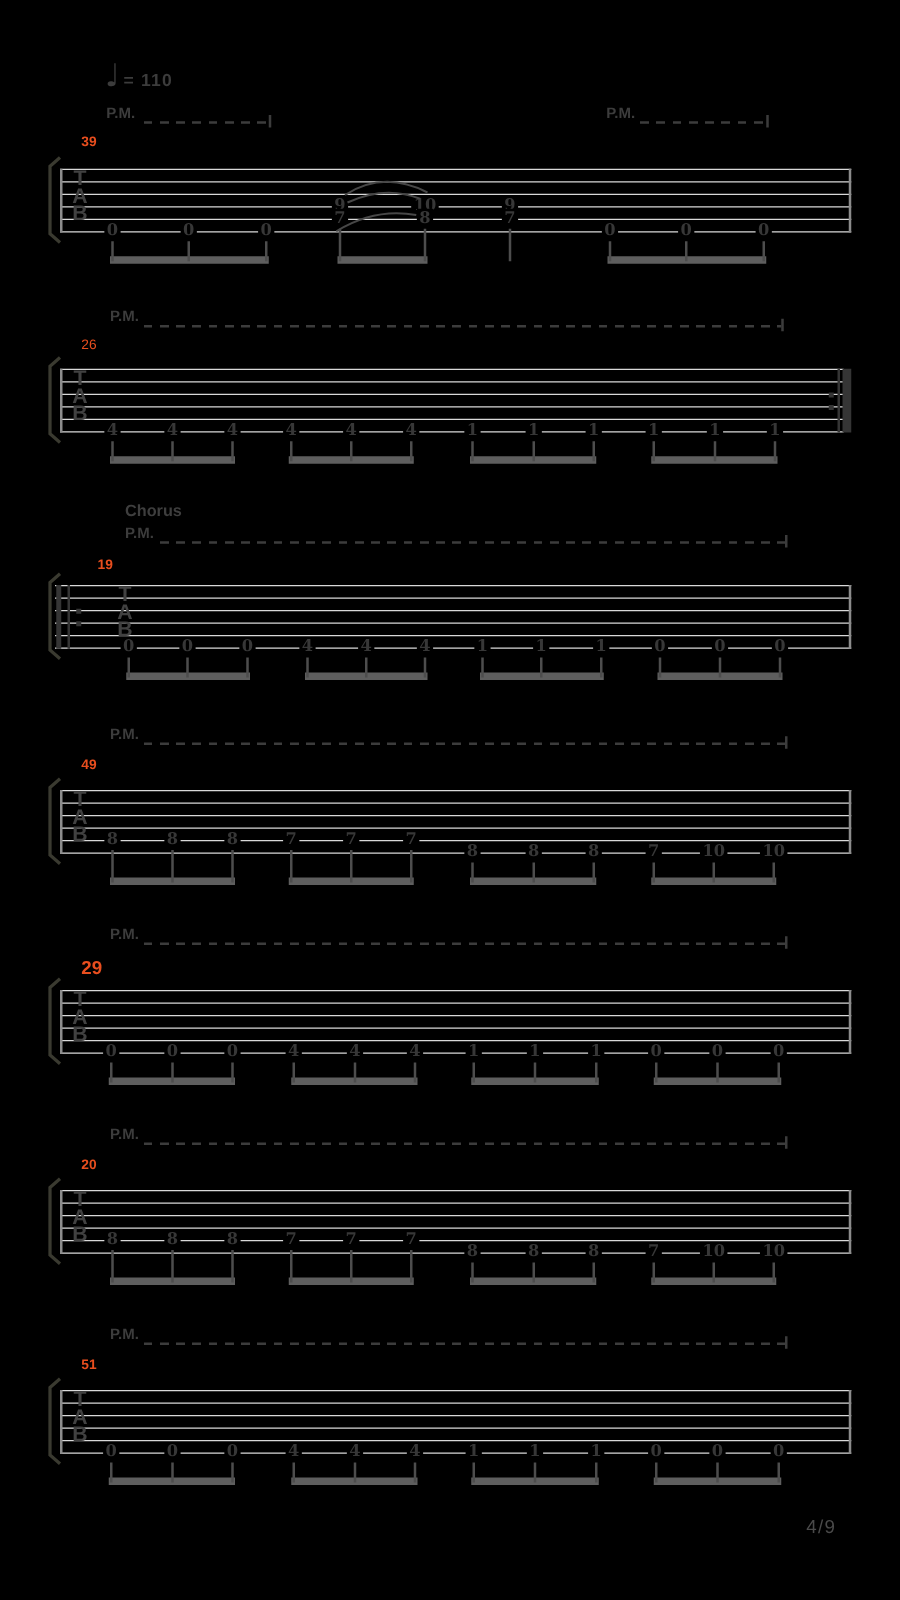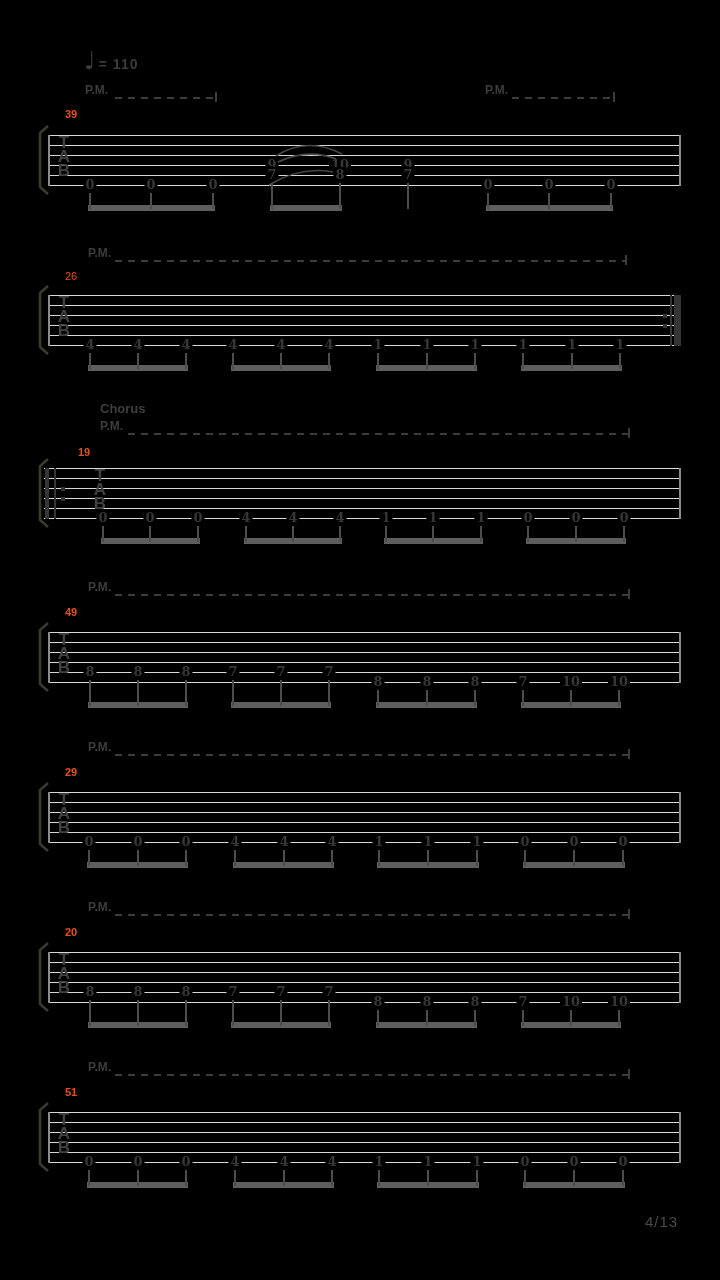--- a/index.html
+++ b/index.html
@@ -243,21 +243,21 @@
         <svg width="18" height="72" style="position: absolute; left: 33px; top: -11px; overflow: visible;">
           <path d="M15 2 L7 9 L7 63 L15 70" fill="none" stroke="#3a3a30" stroke-width="2.6"></path>
         </svg>
         <div style="position: absolute; left: 48px; top: 0px; width: 2px; height: 51px; background: rgb(140, 140, 140);"></div>
         <div style="position: absolute; left: 679px; top: 0px; width: 2px; height: 51px; background: rgb(140, 140, 140);"></div>
         <div style="position: absolute; left: 54px; top: 0px; width: 20px; height: 50px; color: rgb(65, 65, 65); font-weight: bold; font-size: 17px; text-align: center; font-family: &quot;Liberation Sans&quot;, sans-serif;">
           <div style="position: absolute; left: 0px; top: -1px; width: 20px; line-height: 17px; text-align: center;">T</div>
           <div style="position: absolute; left: 0px; top: 13px; width: 20px; line-height: 17px; text-align: center;">A</div>
           <div style="position: absolute; left: 0px; top: 27px; width: 20px; line-height: 17px; text-align: center;">B</div>
         </div>
-        <div style="position: absolute; left: 65px; top: -26px; color: rgb(232, 78, 30); font-size: 11px; font-weight: bold;">29</div>
+        <div style="position: absolute; left: 65px; top: -26px; color: rgb(232, 78, 30); font-size: 15px; font-weight: bold;">29</div>
         <div style="position: absolute; left: 88px; top: -52px; color: rgb(60, 60, 60); font-size: 12px; font-weight: bold;">P.M.</div>
         <div style="position: absolute; left: 115px; top: -38px; width: 513px; height: 2px; background: repeating-linear-gradient(90deg, rgb(60, 60, 60) 0px, rgb(60, 60, 60) 7px, transparent 7px, transparent 13px);"></div>
         <div style="position: absolute; left: 628px; top: -43px; width: 2px; height: 10px; background: rgb(60, 60, 60);"></div>
         <div style="position: absolute; left: 87px; top: 70px; width: 101px; height: 6px; background: rgb(94, 94, 94);"></div>
         <div style="position: absolute; left: 88px; top: 57px; width: 2px; height: 17px; background: rgb(77, 77, 77);"></div>
         <div style="position: absolute; left: 89px; top: 42px; transform: translateX(-50%); background: rgb(0, 0, 0); color: rgb(55, 55, 55); font-family: &quot;DejaVu Serif&quot;, serif; font-weight: bold; font-size: 13px; line-height: 16px; padding: 0px 2px; white-space: nowrap;">0</div>
         <div style="position: absolute; left: 137px; top: 57px; width: 2px; height: 17px; background: rgb(77, 77, 77);"></div>
         <div style="position: absolute; left: 138px; top: 42px; transform: translateX(-50%); background: rgb(0, 0, 0); color: rgb(55, 55, 55); font-family: &quot;DejaVu Serif&quot;, serif; font-weight: bold; font-size: 13px; line-height: 16px; padding: 0px 2px; white-space: nowrap;">0</div>
         <div style="position: absolute; left: 185px; top: 57px; width: 2px; height: 17px; background: rgb(77, 77, 77);"></div>
         <div style="position: absolute; left: 186px; top: 42px; transform: translateX(-50%); background: rgb(0, 0, 0); color: rgb(55, 55, 55); font-family: &quot;DejaVu Serif&quot;, serif; font-weight: bold; font-size: 13px; line-height: 16px; padding: 0px 2px; white-space: nowrap;">0</div>
@@ -377,14 +377,14 @@
         <div style="position: absolute; left: 477px; top: 42px; transform: translateX(-50%); background: rgb(0, 0, 0); color: rgb(55, 55, 55); font-family: &quot;DejaVu Serif&quot;, serif; font-weight: bold; font-size: 13px; line-height: 16px; padding: 0px 2px; white-space: nowrap;">1</div>
         <div style="position: absolute; left: 523px; top: 70px; width: 102px; height: 6px; background: rgb(94, 94, 94);"></div>
         <div style="position: absolute; left: 524px; top: 57px; width: 2px; height: 17px; background: rgb(77, 77, 77);"></div>
         <div style="position: absolute; left: 525px; top: 42px; transform: translateX(-50%); background: rgb(0, 0, 0); color: rgb(55, 55, 55); font-family: &quot;DejaVu Serif&quot;, serif; font-weight: bold; font-size: 13px; line-height: 16px; padding: 0px 2px; white-space: nowrap;">0</div>
         <div style="position: absolute; left: 573px; top: 57px; width: 2px; height: 17px; background: rgb(77, 77, 77);"></div>
         <div style="position: absolute; left: 574px; top: 42px; transform: translateX(-50%); background: rgb(0, 0, 0); color: rgb(55, 55, 55); font-family: &quot;DejaVu Serif&quot;, serif; font-weight: bold; font-size: 13px; line-height: 16px; padding: 0px 2px; white-space: nowrap;">0</div>
         <div style="position: absolute; left: 622px; top: 57px; width: 2px; height: 17px; background: rgb(77, 77, 77);"></div>
         <div style="position: absolute; left: 623px; top: 42px; transform: translateX(-50%); background: rgb(0, 0, 0); color: rgb(55, 55, 55); font-family: &quot;DejaVu Serif&quot;, serif; font-weight: bold; font-size: 13px; line-height: 16px; padding: 0px 2px; white-space: nowrap;">0</div>
       </div>
     </div>
-  <div class="pageind">4/13</div>
+  <div class="pageind">4/9</div>
 </div>
 
 </body></html>

